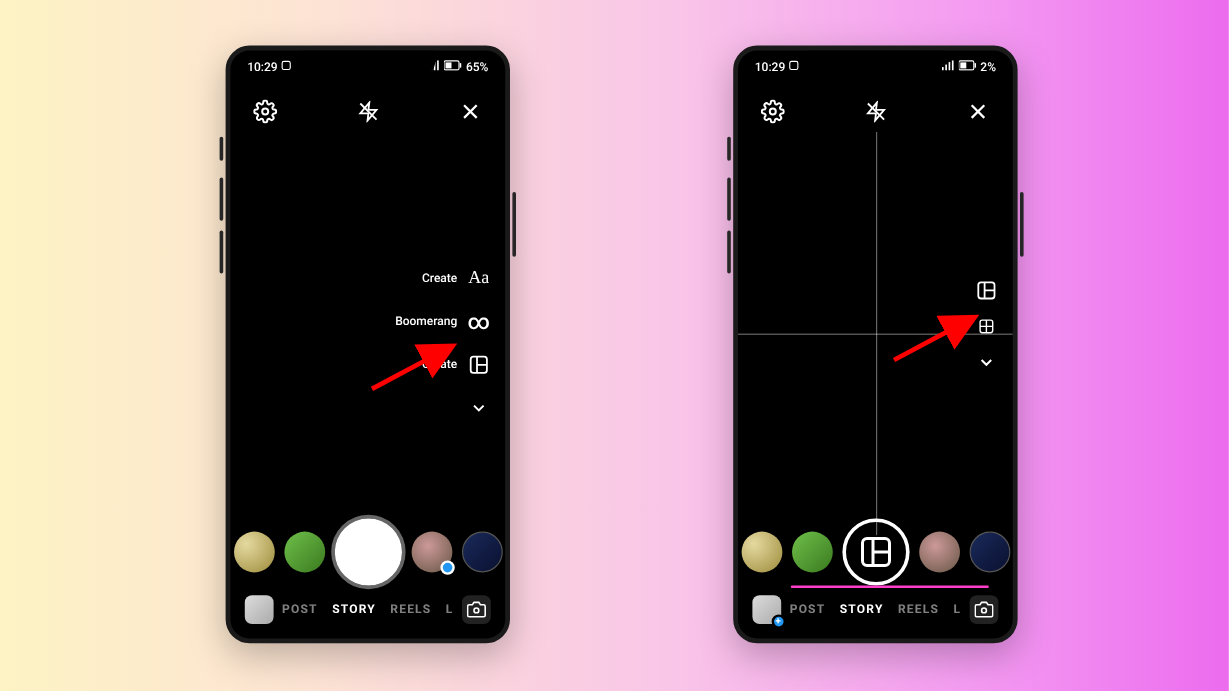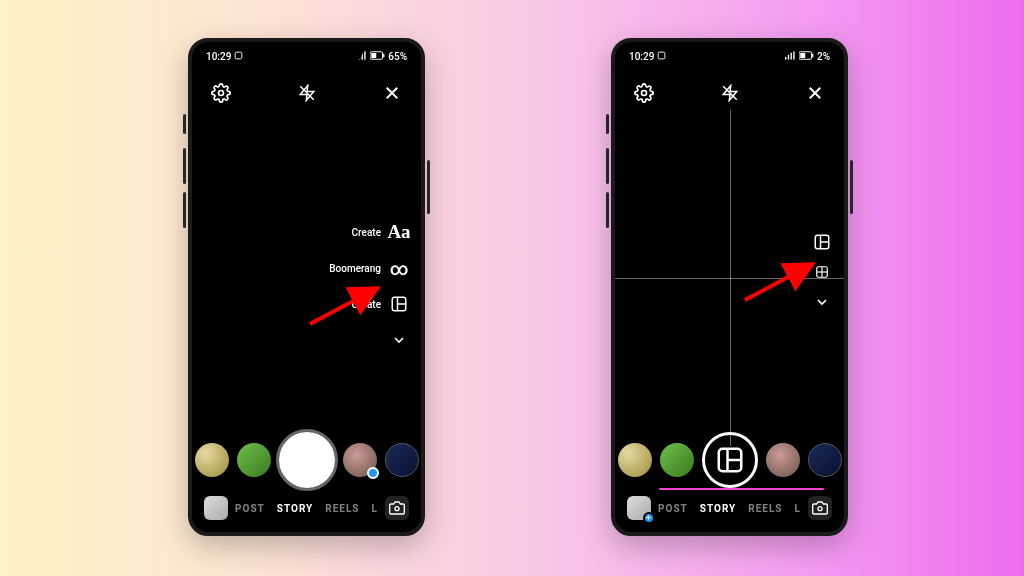--- a/index.html
+++ b/index.html
@@ -283,21 +283,21 @@
         <svg width="18" height="18" viewBox="0 0 24 24" stroke="#fff" stroke-width="2.5">
             <line x1="5" y1="5" x2="19" y2="19"></line>
             <line x1="19" y1="5" x2="5" y2="19"></line>
           </svg>
       </div>
     </div>
 
     <div class="side-tools">
       <div class="tool-row">
         <span class="label">Create</span>
-        <span class="tool-icon-box" style="font-size:19px;font-weight:700;font-family:serif;">Aa</span>
+        <span class="tool-icon-box" style="font-size:15px;font-weight:400;font-family:serif;">Aa</span>
       </div>
       <div class="tool-row">
         <span class="label">Boomerang</span>
         <span class="tool-icon-box" style="font-size:18px;">∞</span>
       </div>
       <div class="tool-row">
         <span class="label">Create</span>
         <span class="tool-icon-box">
           <svg width="18" height="18" viewBox="0 0 24 24" fill="none" stroke="#fff" stroke-width="2">
               <rect x="3" y="3" width="18" height="18" rx="3"></rect>

